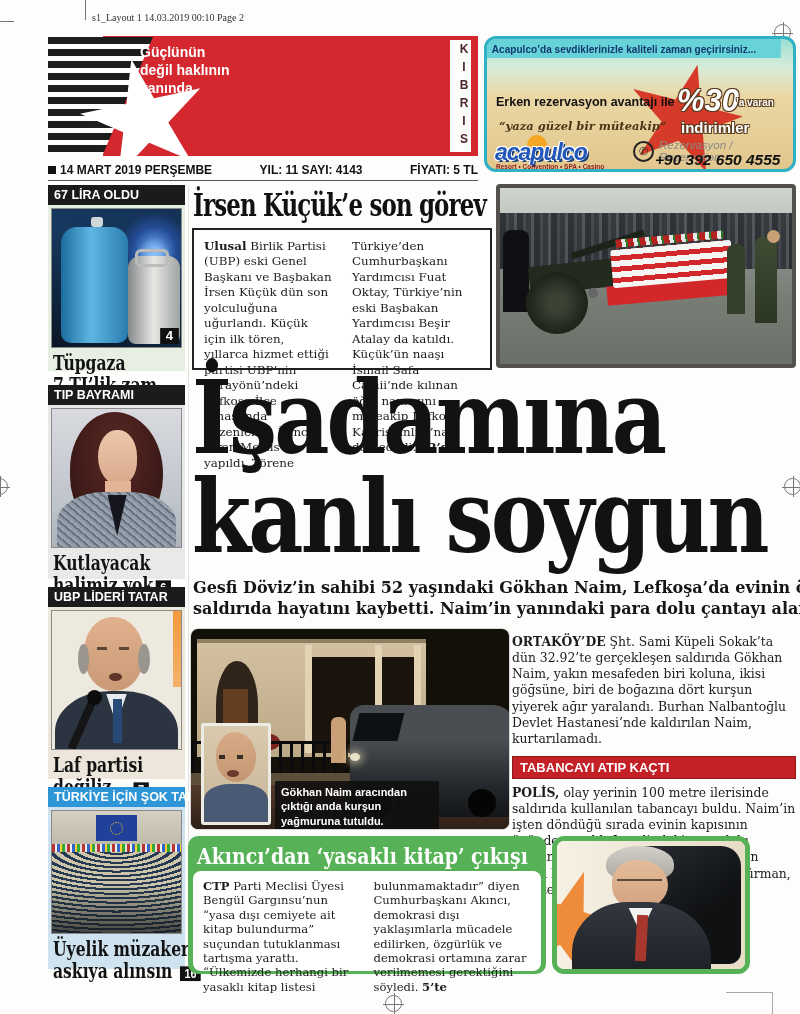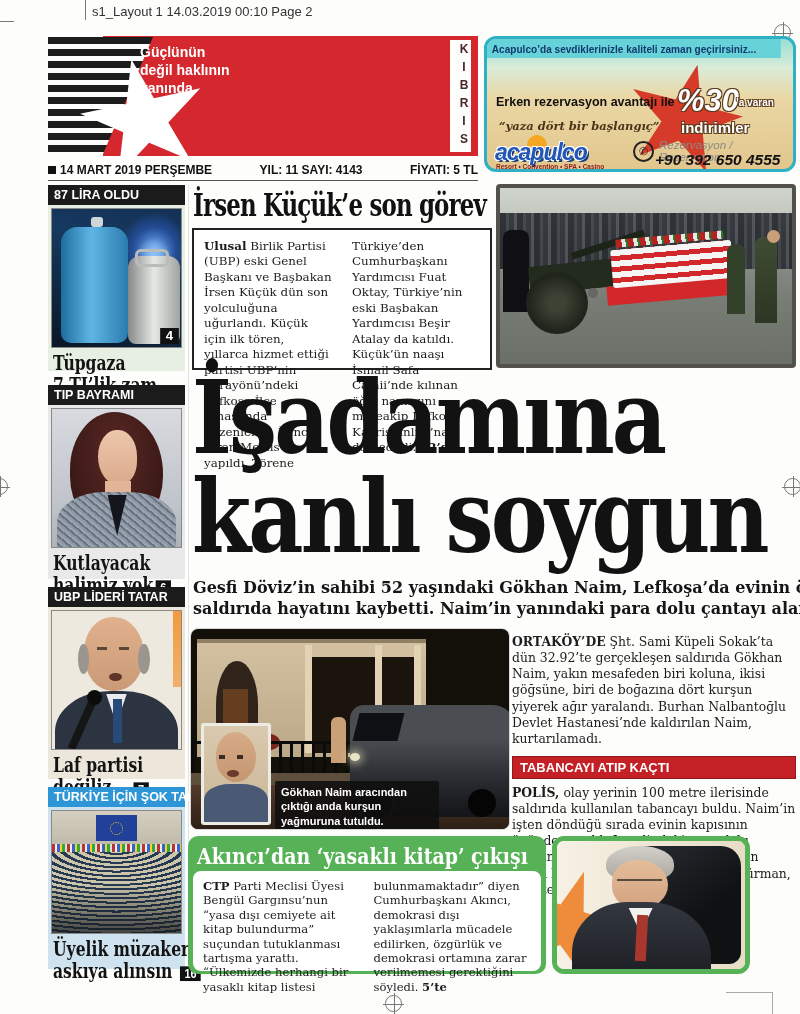--- a/index.html
+++ b/index.html
@@ -67,21 +67,21 @@
   .whitepanel{background:#fff;border-radius:8px;display:flex;gap:13px;padding:8px 10px;}
   .photoframe{border:5px solid #57b257;border-radius:12px;overflow:hidden;}
 </style>
 </head>
 <body>
 
 <div class="page">
 
   <div class="s printline" style="left:85px;top:0;width:1px;height:20px;"></div>
   <div class="s printline" style="left:0;top:21px;width:14px;height:1px;"></div>
-  <div class="s" style="left:92px;top:4px;font-size:13px;color:#333;">s1_Layout 1  14.03.2019  00:10  Page 2</div>
+  <div class="s" style="left:92px;top:12px;font-size:10px;color:#333;font-family:Liberation Serif, serif;">s1_Layout 1  14.03.2019  00:10  Page 2</div>
   <div class="s regmark" style="left:774px;top:24px;"></div>
   <div class="s regmark" style="left:-9px;top:478px;"></div>
   <div class="s regmark" style="left:784px;top:478px;"></div>
   <div class="s regmark" style="left:385px;top:995px;"></div>
   <div class="s printline" style="left:726px;top:992px;width:46px;height:1px;background:#aaa;"></div>
   <div class="s printline" style="left:772px;top:992px;width:1px;height:22px;background:#aaa;"></div>
 
   <div class="s" style="left:48px;top:36px;width:430px;height:122px;">
     <div class="s redbox" style="left:55px;top:0;width:375px;height:120px;">
       <div class="s kibris" style="right:7px;top:4px;height:112px;width:21px;">KIBRIS</div>
@@ -101,33 +101,33 @@
   </div>
   <div class="s" style="left:48px;top:180px;width:430px;height:1px;background:#555;"></div>
 
   <div class="s adbox" style="left:484px;top:36px;width:306px;height:130px;">
     <div class="adtop">Acapulco’da sevdiklerinizle kaliteli zaman geçirirsiniz...</div>
     <div class="s starfish" style="left:138px;top:24px;width:118px;height:112px;"></div>
     <div class="s" style="left:9px;top:56px;font-weight:bold;font-size:12.5px;color:#111;">Erken rezervasyon avantajı ile</div>
     <div class="s adwhite" style="left:190px;top:44px;font-weight:bold;font-style:italic;font-size:31px;">%30</div>
     <div class="s adwhite" style="left:249px;top:58px;font-weight:bold;font-size:10px;">’a varan</div>
     <div class="s adwhite" style="left:194px;top:80px;font-weight:bold;font-size:15px;">indirimler</div>
-    <div class="s serif" style="left:12px;top:80px;font-style:italic;font-weight:bold;font-size:11.5px;color:#4a3318;">“yaza dört bir başlangıç”</div>
+    <div class="s serif" style="left:12px;top:80px;font-style:italic;font-weight:bold;font-size:11.5px;color:#4a3318;">“yaza güzel bir müteakip”</div>
     <div class="s" style="left:40px;top:96px;width:20px;height:20px;border-radius:50%;background:#f5a623;"></div>
     <div class="s brandtxt" style="left:8px;top:100px;">acapulco</div>
     <div class="s" style="left:9px;top:124px;font-size:6.5px;color:#8b2020;font-weight:bold;">Resort • Convention • SPA • Casino</div>
     <div class="s" style="left:146px;top:102px;width:17px;height:17px;border:2px solid #222;border-radius:50%;text-align:center;font-size:11px;line-height:17px;color:#222;">✆</div>
     <div class="s" style="left:172px;top:100px;font-size:11.5px;color:#8a8a86;font-style:italic;">Rezervasyon / Reservation</div>
     <div class="s" style="left:168px;top:112px;font-weight:bold;font-style:italic;font-size:15.5px;color:#111;">+90 392 650 4555</div>
   </div>
 
   <div class="s" style="left:188px;top:185px;width:1px;height:784px;background:#e2e2e2;"></div>
 
   <div class="s sbitem" style="left:48px;top:185px;height:186px;background:#e6efe2;">
-    <span class="sbtag">87 LİRA OLDU</span>
+    <span class="sbtag">67 LİRA OLDU</span>
     <div class="sbimg" style="height:138px;">
       <div class="s" style="inset:0;background:linear-gradient(200deg,#143055 0%,#16395f 35%,#0a1626 100%);"></div>
       <div class="s" style="left:52%;top:2%;width:55%;height:55%;background:radial-gradient(closest-side,rgba(120,180,255,.95),rgba(50,100,210,.5) 60%,transparent);"></div>
       <div class="s" style="left:64%;top:20%;width:30%;height:35%;background:radial-gradient(closest-side,rgba(160,210,255,.9),transparent);"></div>
       <div class="s" style="left:30%;top:6%;width:12px;height:10px;background:#cfd6da;border-radius:3px;"></div>
       <div class="s" style="left:7%;top:13%;width:52%;height:84%;background:linear-gradient(90deg,#1d6d9e,#5fb6e4 45%,#2a7cae);border-radius:16px 16px 10px 10px;"></div>
       <div class="s" style="right:1%;top:34%;width:40%;height:64%;background:linear-gradient(90deg,#86898a,#e6e8e4 50%,#9fa3a1);border-radius:12px 12px 8px 8px;"></div>
       <div class="s" style="right:9%;top:29%;width:22%;height:12px;border:3px solid #b9bcb8;border-radius:6px;"></div>
       <span class="s pgbox" style="right:3px;bottom:3px;">4</span>
     </div>

